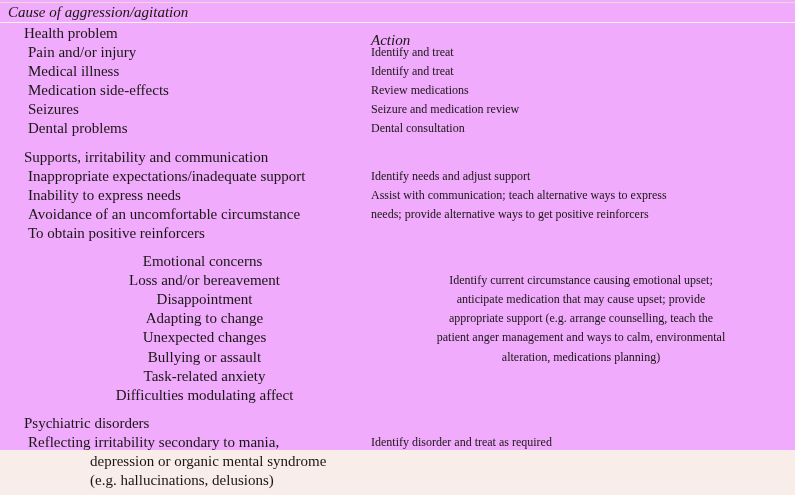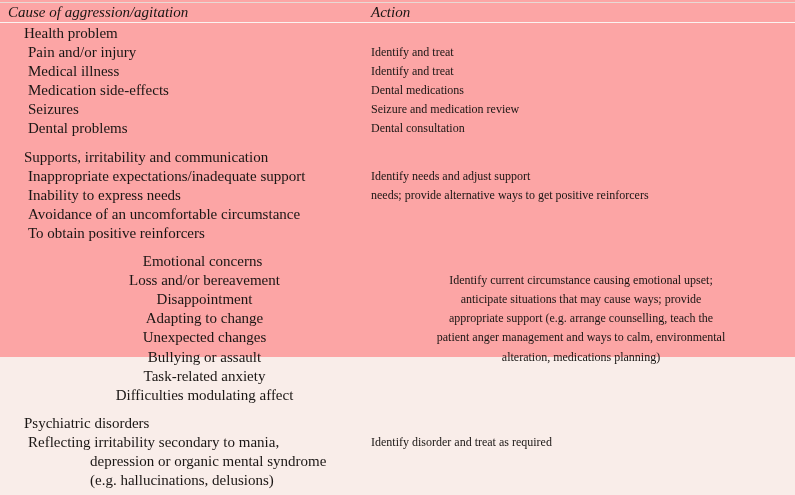--- a/index.html
+++ b/index.html
@@ -10,22 +10,22 @@
     width: 795px;
     height: 495px;
     background: #f9ede9;
     font-family: "Liberation Serif", "DejaVu Serif", serif;
     color: #1a1614;
     overflow: hidden;
   }
   #table-root {
     position: relative;
     width: 795px;
-    height: 357px;
-    background: #fca5a5;
+    height: 450px;
+    background: #f0abfc;
   }
 
   
   .rule {
     position: absolute;
     left: 0;
     width: 795px;
     height: 1px;
     background: #fdf8f6;
   }
@@ -42,21 +42,21 @@
   }
   .th {
     position: absolute;
     top: 1px;
     font-style: italic;
     font-size: 15px;
     line-height: 19px;
     white-space: nowrap;
   }
   .th-cause  { left: 8px; }
-  .th-action { left: 371px; }
+  .th-action { left: 371px; margin-top: 28px; }
 
   
   .tbody {
     position: absolute;
     top: 24px;
     left: 0;
     width: 795px;
   }
 
   .section {
@@ -114,56 +114,57 @@
           <div class="line line-item">Pain and/or injury</div>
           <div class="line line-item">Medical illness</div>
           <div class="line line-item">Medication side-effects</div>
           <div class="line line-item">Seizures</div>
           <div class="line line-item">Dental problems</div>
         </div>
         <div class="col-action">
           <div class="act-line act-pad">&nbsp;</div>
           <div class="act-line">Identify and treat</div>
           <div class="act-line">Identify and treat</div>
-          <div class="act-line">Dental medications</div>
+          <div class="act-line">Review medications</div>
           <div class="act-line">Seizure and medication review</div>
           <div class="act-line">Dental consultation</div>
         </div>
       </div>
       <div class="section-spacer"></div>
       <div class="section" style="height: 95.5px;">
         <div class="col-cause">
           <div class="line line-head">Supports, irritability and communication</div>
           <div class="line line-item">Inappropriate expectations/inadequate support</div>
           <div class="line line-item">Inability to express needs</div>
           <div class="line line-item">Avoidance of an uncomfortable circumstance</div>
           <div class="line line-item">To obtain positive reinforcers</div>
         </div>
         <div class="col-action">
           <div class="act-line act-pad">&nbsp;</div>
           <div class="act-line">Identify needs and adjust support</div>
+          <div class="act-line">Assist with communication; teach alternative ways to express</div>
           <div class="act-line">needs; provide alternative ways to get positive reinforcers</div>
         </div>
       </div>
       <div class="section-spacer"></div>
       <div class="section" style="height: 152.8px; text-align: center;">
         <div class="col-cause">
           <div class="line line-head">Emotional concerns</div>
           <div class="line line-item">Loss and/or bereavement</div>
           <div class="line line-item">Disappointment</div>
           <div class="line line-item">Adapting to change</div>
           <div class="line line-item">Unexpected changes</div>
           <div class="line line-item">Bullying or assault</div>
           <div class="line line-item">Task-related anxiety</div>
           <div class="line line-item">Difficulties modulating affect</div>
         </div>
         <div class="col-action">
           <div class="act-line act-pad">&nbsp;</div>
           <div class="act-line">Identify current circumstance causing emotional upset;</div>
-          <div class="act-line">anticipate situations that may cause ways; provide</div>
+          <div class="act-line">anticipate medication that may cause upset; provide</div>
           <div class="act-line">appropriate support (e.g. arrange counselling, teach the</div>
           <div class="act-line">patient anger management and ways to calm, environmental</div>
           <div class="act-line">alteration, medications planning)</div>
         </div>
       </div>
       <div class="section-spacer"></div>
       <div class="section" style="height: 95.5px;">
         <div class="col-cause">
           <div class="line line-head">Psychiatric disorders</div>
           <div class="line line-item">Reflecting irritability secondary to mania,</div>

